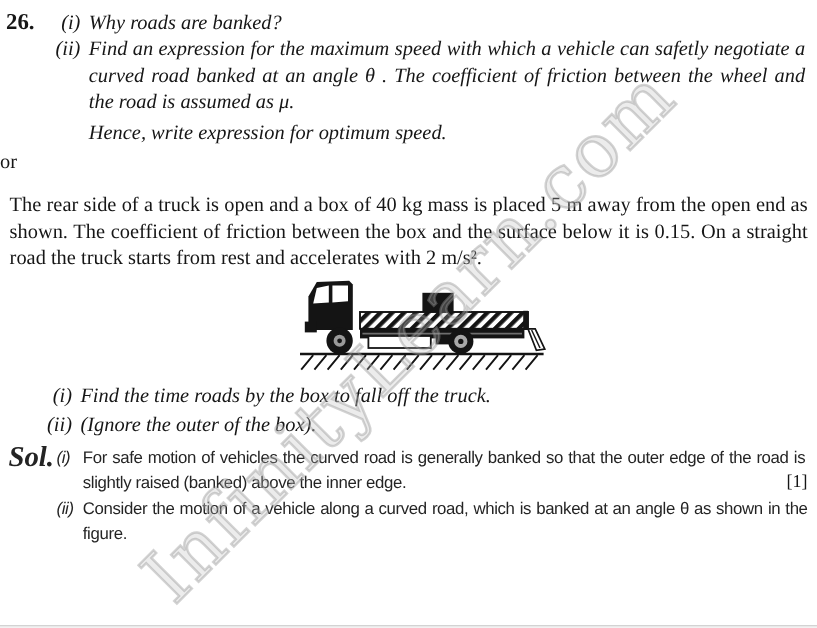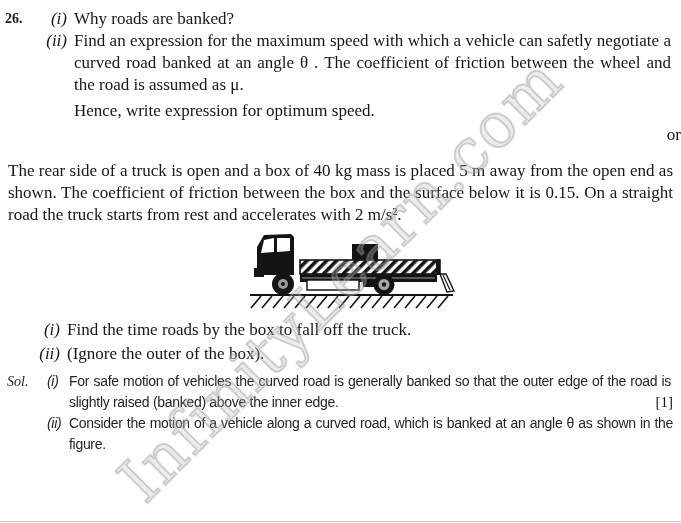--- a/index.html
+++ b/index.html
@@ -14,41 +14,41 @@
     font-family:"DejaVu Serif",serif;font-size:62px;font-weight:400;
     letter-spacing:2px;white-space:nowrap;
     color:rgba(185,185,185,0.28);
     -webkit-text-stroke:2px rgba(150,150,150,0.42);
     transform:rotate(-45deg);
     pointer-events:none;z-index:5;
   }
   .content{position:relative;z-index:1;}
   
   .q1{display:flex;padding:8px 10px 0 5px;font-size:17px;line-height:22px;}
-  .qnum{flex:none;width:38px;font-weight:bold;font-size:14px;line-height:22px;}
+  .qnum{flex:none;width:38px;font-weight:bold;font-size:19px;line-height:22px;}
   .qbody{flex:1;}
   .qrow{display:flex;}
   .qlabel{flex:none;width:24px;text-align:right;margin-right:7px;font-style:italic;}
-  .qtext{flex:1;}
+  .qtext{flex:1;font-style:italic;}
   .just{text-align:justify;}
   .hence{margin-top:4px;}
-  .or-line{text-align:right;font-size:17px;line-height:22px;margin-top:2px;}
+  .or-line{text-align:left;font-size:17px;line-height:22px;margin-top:2px;}
   .alt{margin:14px 8px 0 8px;font-size:17px;line-height:22px;text-align:justify;}
   
   .fig{margin:3px 0 0 247px;width:210px;height:80px;}
   
   .q2{margin:10px 10px 0 34px;font-size:17px;line-height:22px;}
   .q2 .qrow{margin-bottom:2px;}
   .q2 .qlabel{width:26px;}
   .qline{display:block;}
   
   .sol{display:flex;margin:6px 8px 0 7px;font-family:"Liberation Sans",sans-serif;
        font-size:14px;letter-spacing:-0.3px;line-height:21px;color:#242424;}
   .sol-label{flex:none;width:40px;font-family:"Liberation Serif",serif;
-             font-weight:normal;font-style:italic;font-size:14px;letter-spacing:0;line-height:21px;}
+             font-weight:bold;font-style:italic;font-size:24px;letter-spacing:0;line-height:21px;}
   .sol-body{flex:1;}
   .sol-part{display:flex;}
   .sol-plabel{flex:none;width:16px;margin-right:6px;font-style:italic;}
   .sol-paras{flex:1;}
   .sol-p{margin:0;text-align:justify;}
   .rel{position:relative;padding-right:2px;}
   .mark{position:absolute;right:0;bottom:0;font-family:"Liberation Serif",serif;
         font-size:15px;letter-spacing:0;color:#161616;}
   .bottom-rule{position:absolute;left:0;bottom:1px;width:100%;height:1px;background:#c9c9c9;z-index:2;}
 </style>

